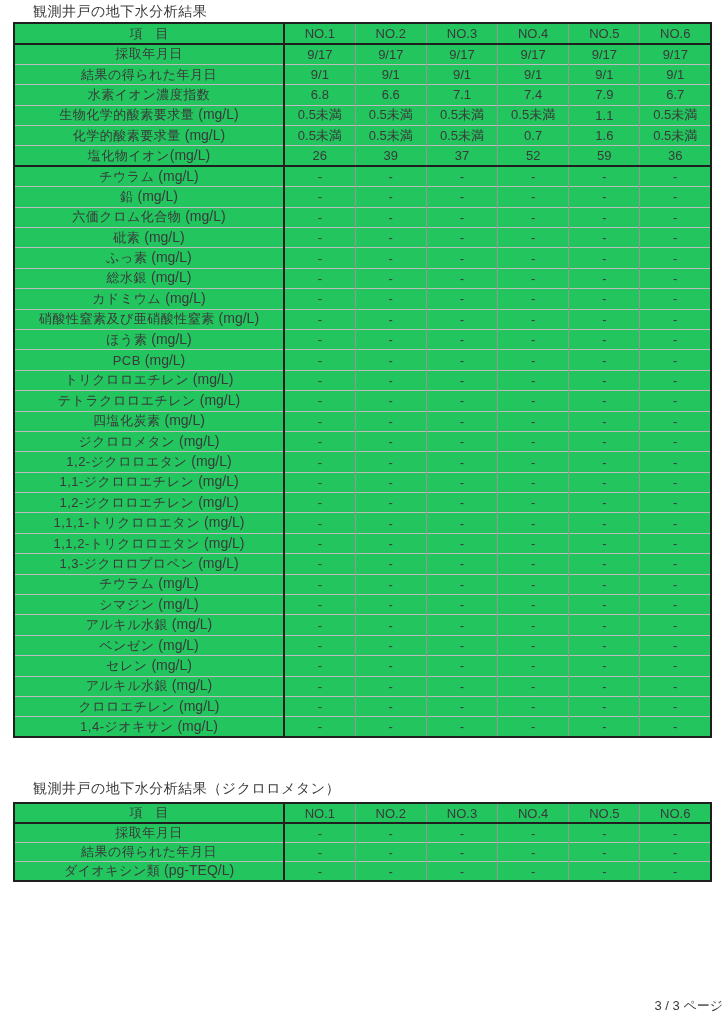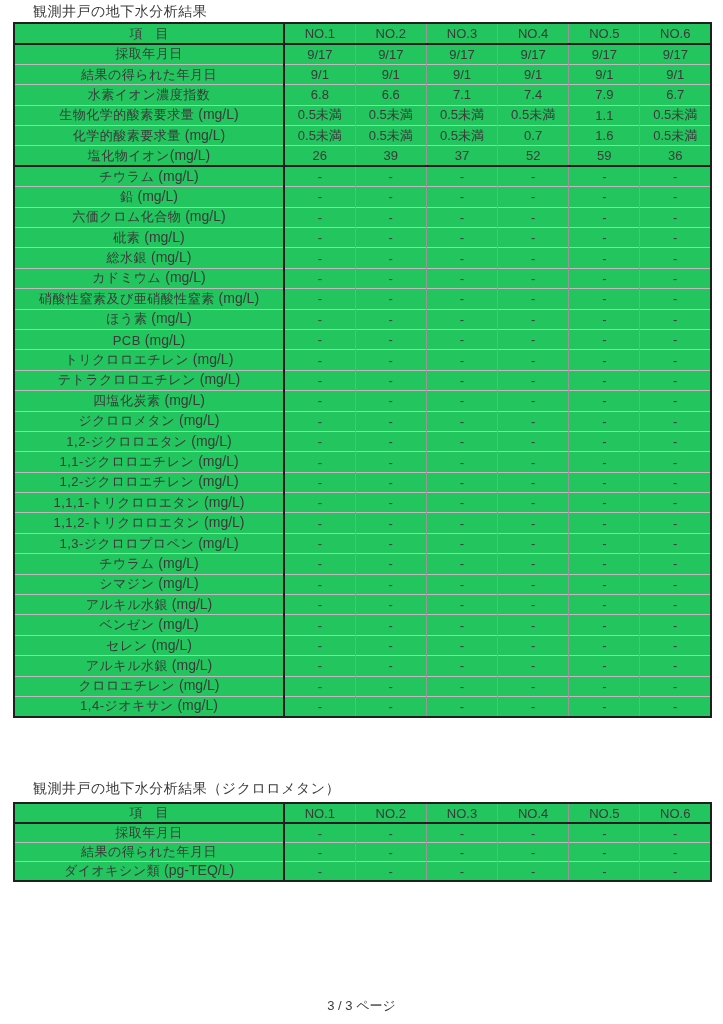--- a/index.html
+++ b/index.html
@@ -75,21 +75,21 @@
     font-size: 14px;
     letter-spacing: 0;
   }
   span.lbl { letter-spacing: 0.5px; }
 
   .page-footer {
     position: absolute;
     top: 997px;
     left: 0;
     width: 723px;
-    text-align: center;
+    text-align: right;
     font-size: 13px;
     color: #3a3a3a;
   }
 </style>
 </head>
 <body>
 
 <div class="doc-title" id="title1">観測井戸の地下水分析結果</div>
 
 <table class="results" id="table1">
@@ -200,20 +200,29 @@
       <tr>
         <td class="item-cell"><span class="lbl">砒素</span><span class="unit"> (mg/L)</span></td>
         <td class="val-cell">-</td>
         <td class="val-cell">-</td>
         <td class="val-cell">-</td>
         <td class="val-cell">-</td>
         <td class="val-cell">-</td>
         <td class="val-cell">-</td>
       </tr>
       <tr>
+        <td class="item-cell"><span class="lbl">ふっ素</span><span class="unit"> (mg/L)</span></td>
+        <td class="val-cell">-</td>
+        <td class="val-cell">-</td>
+        <td class="val-cell">-</td>
+        <td class="val-cell">-</td>
+        <td class="val-cell">-</td>
+        <td class="val-cell">-</td>
+      </tr>
+      <tr>
         <td class="item-cell"><span class="lbl">総水銀</span><span class="unit"> (mg/L)</span></td>
         <td class="val-cell">-</td>
         <td class="val-cell">-</td>
         <td class="val-cell">-</td>
         <td class="val-cell">-</td>
         <td class="val-cell">-</td>
         <td class="val-cell">-</td>
       </tr>
       <tr>
         <td class="item-cell"><span class="lbl">カドミウム</span><span class="unit"> (mg/L)</span></td>

